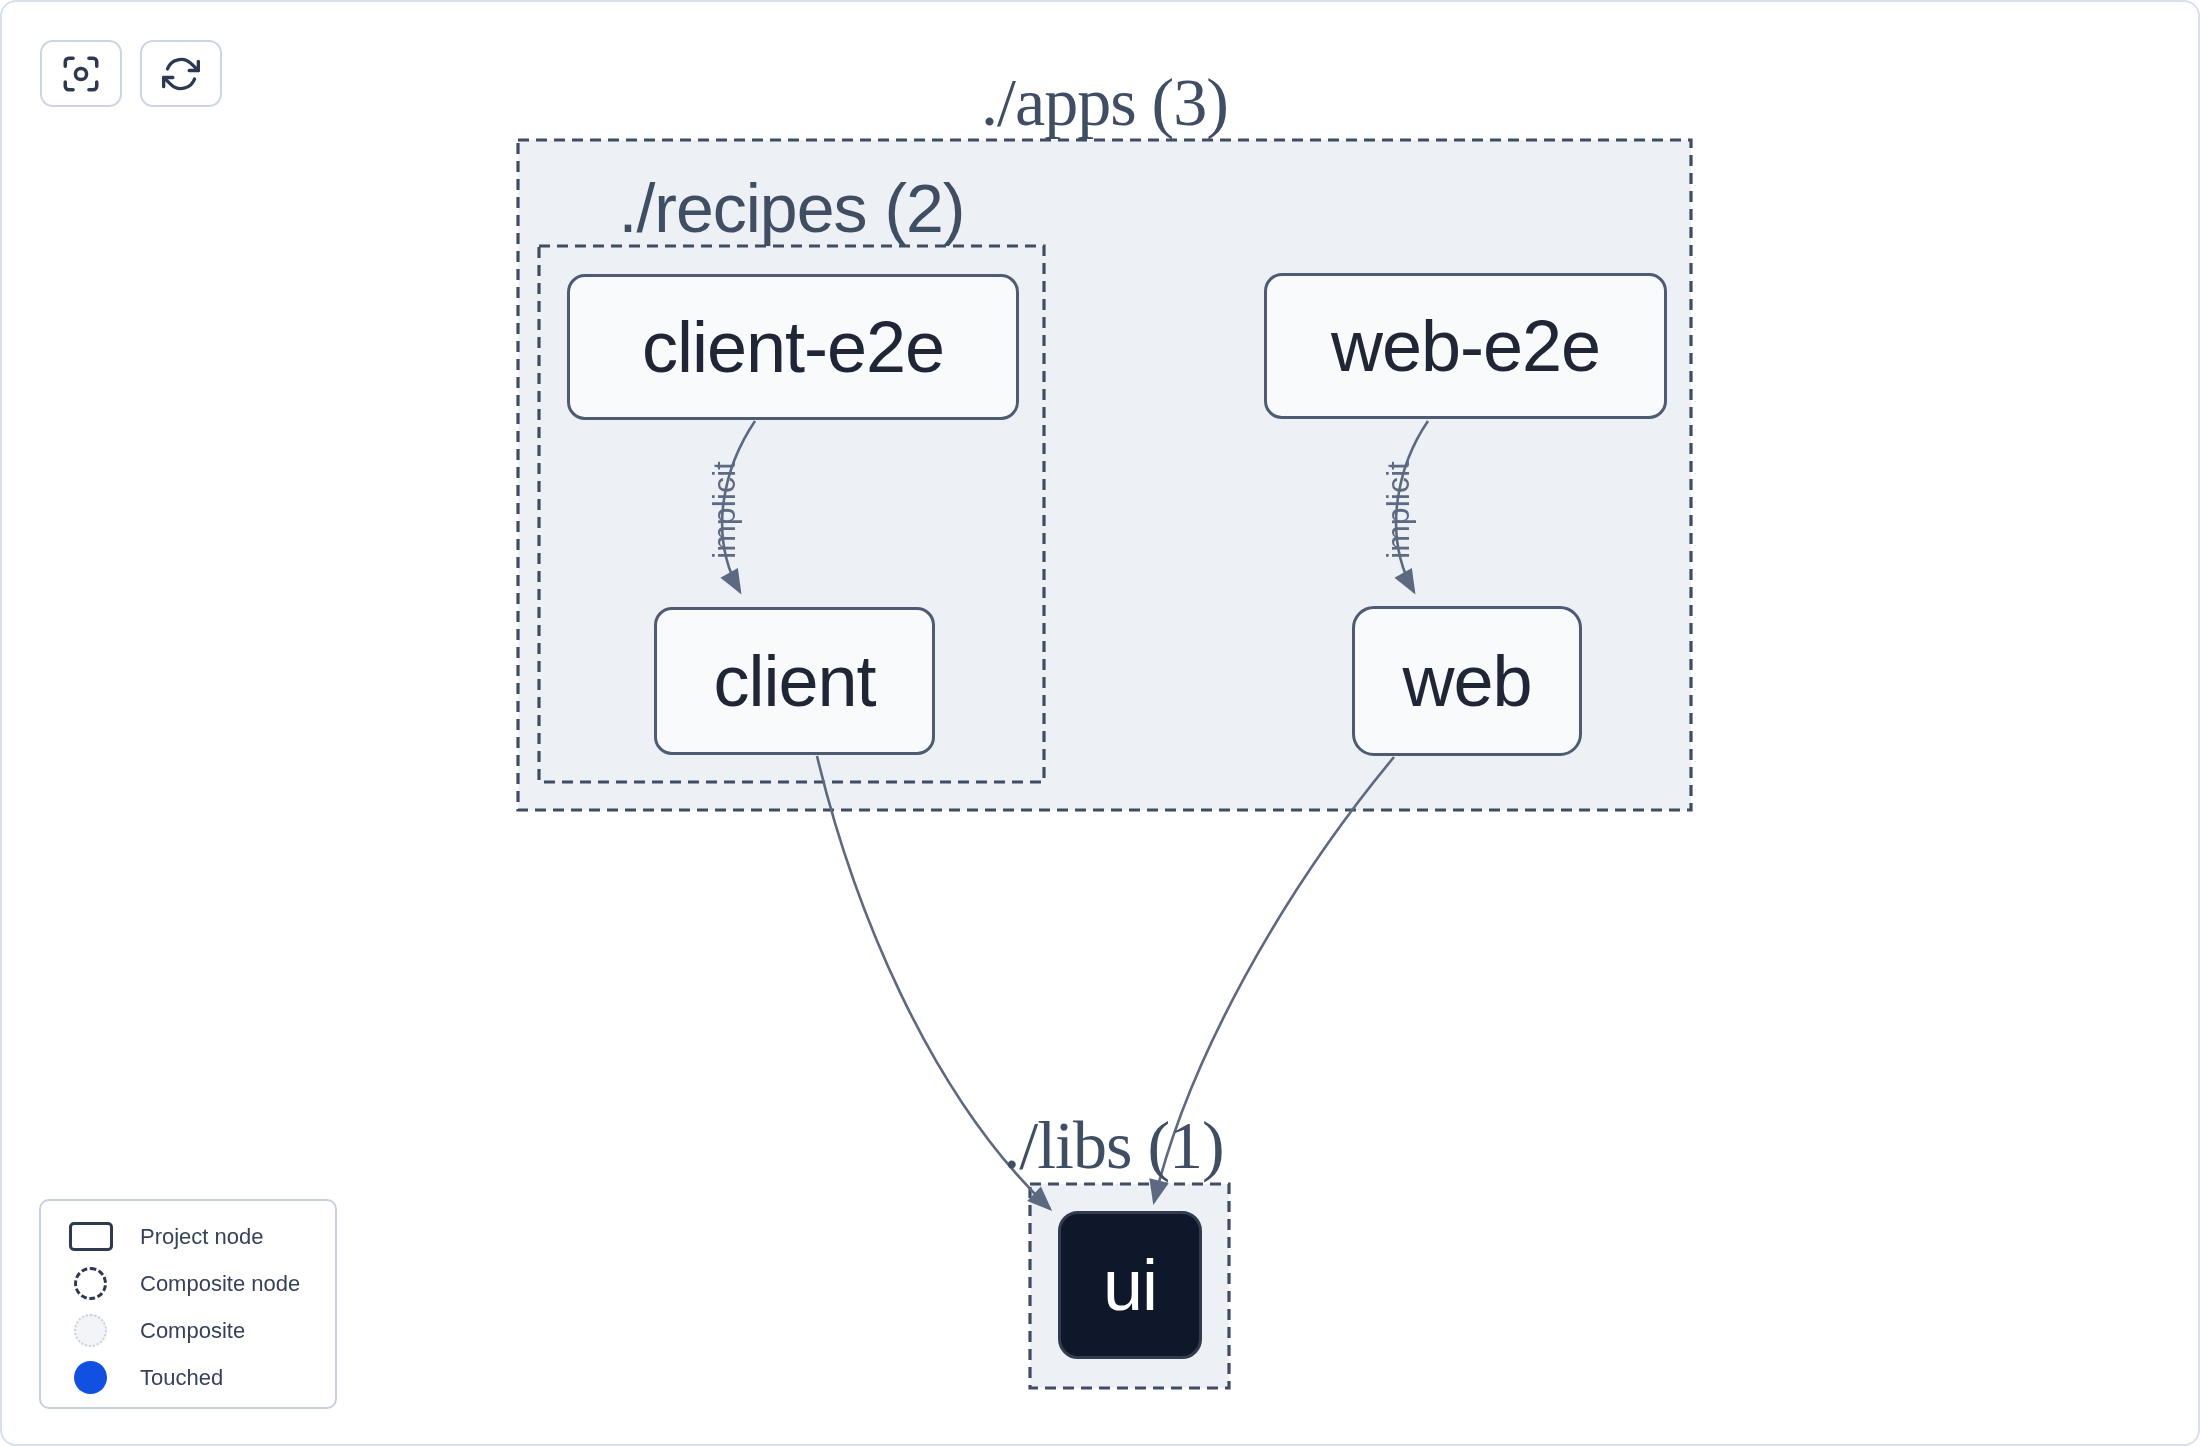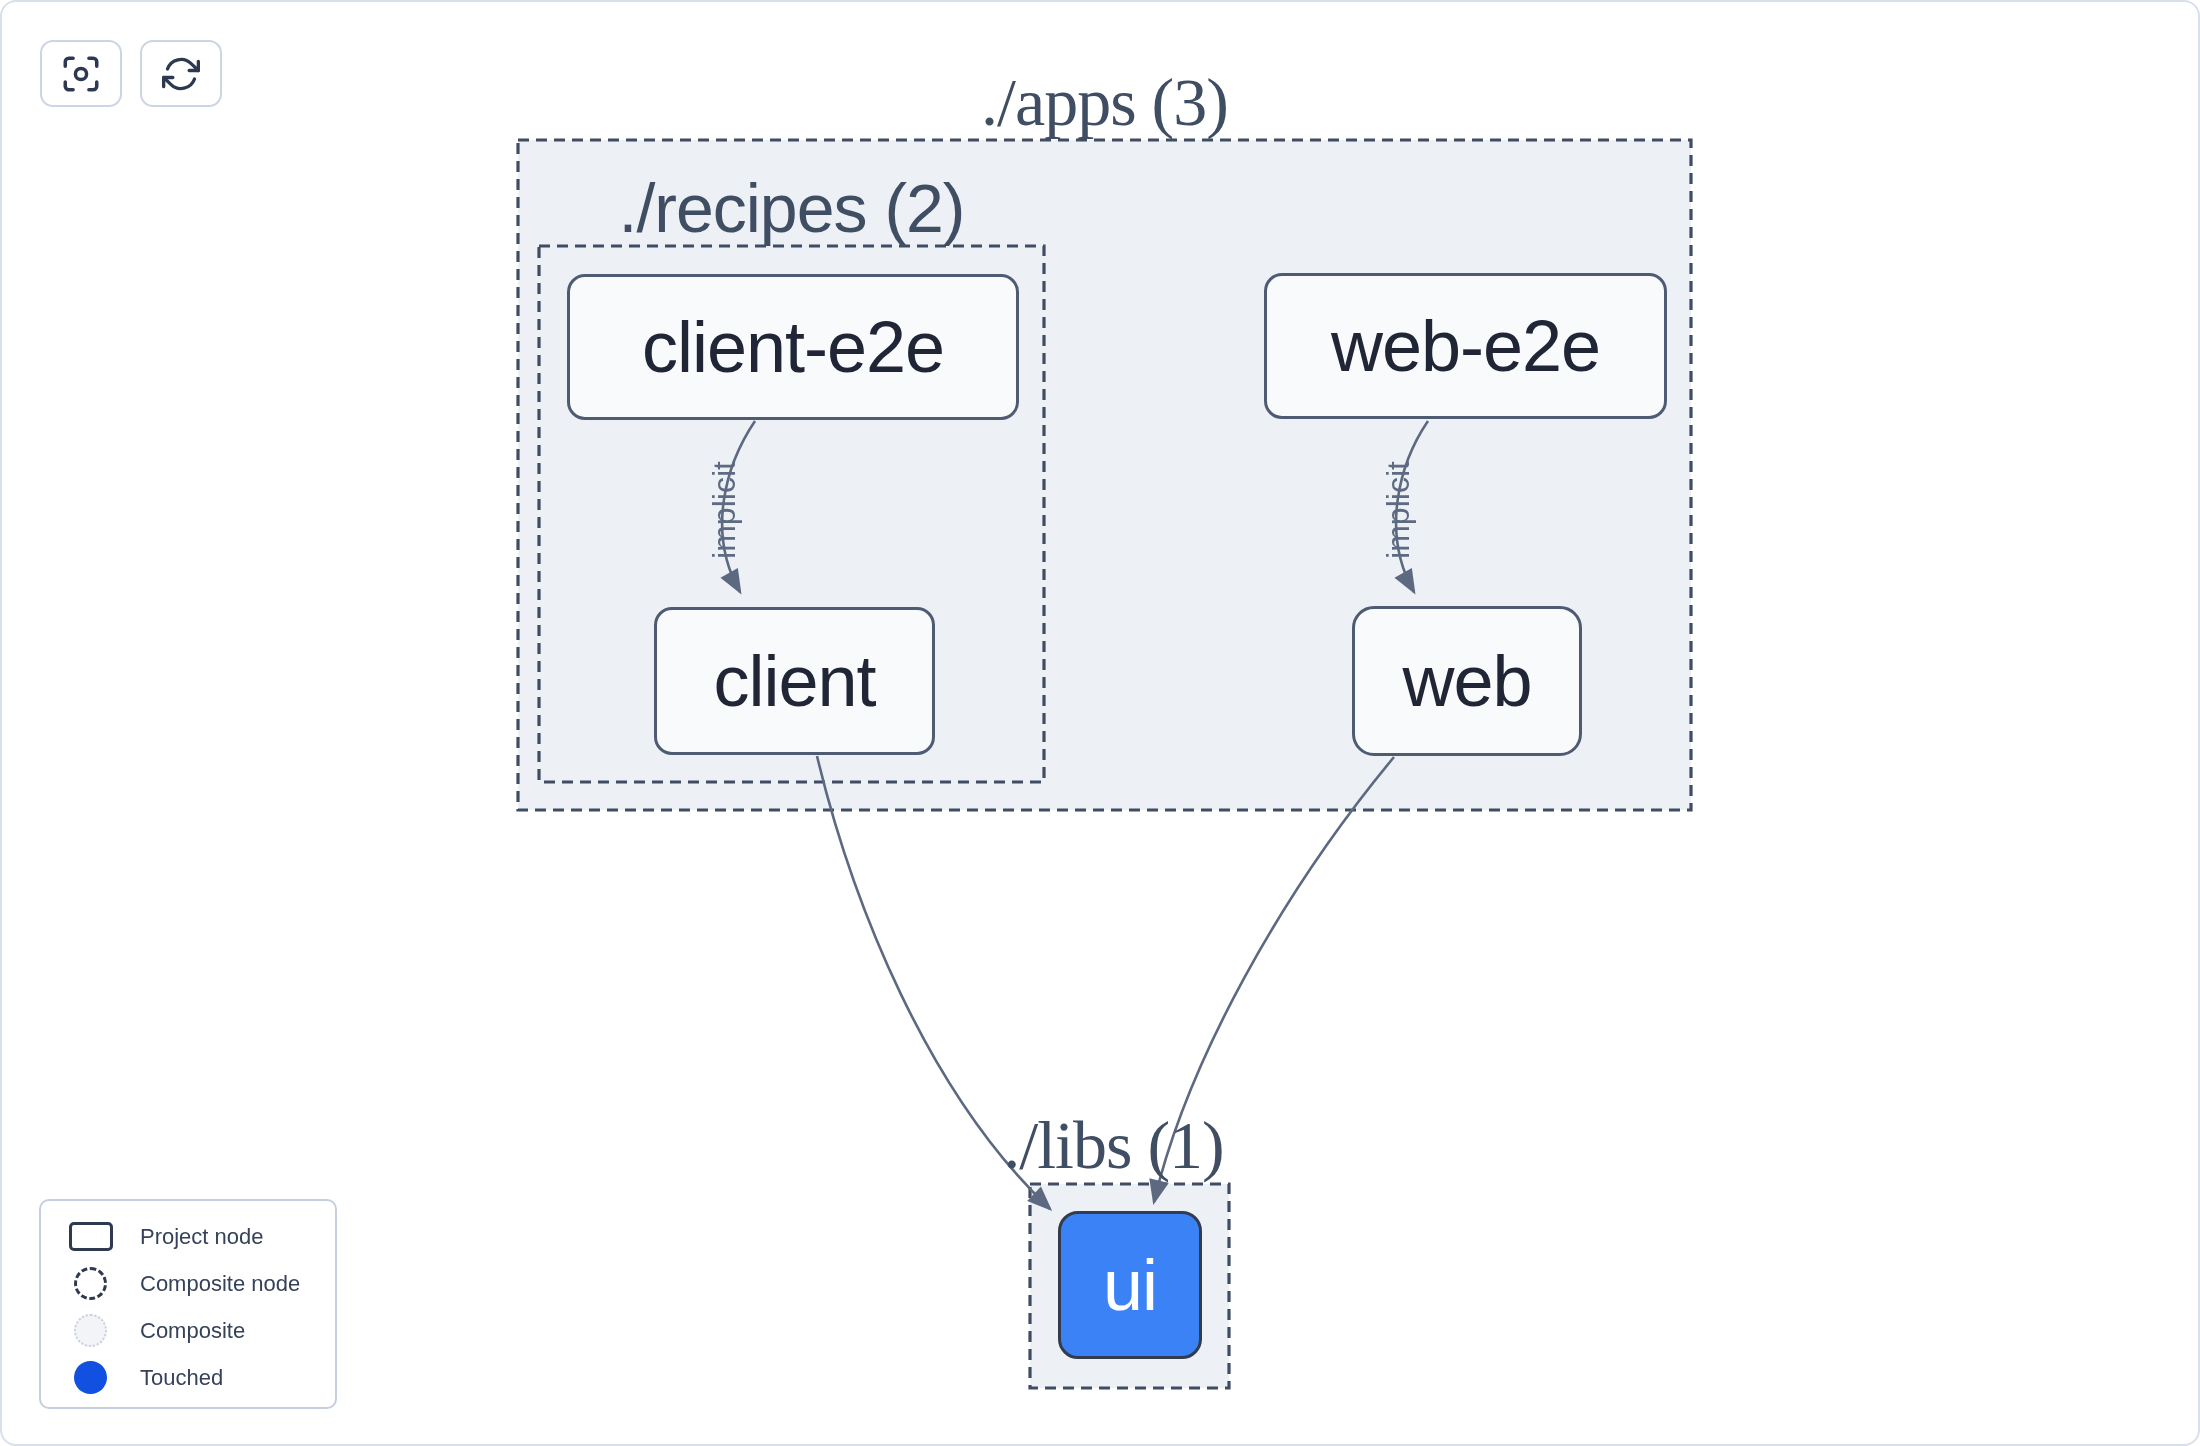--- a/index.html
+++ b/index.html
@@ -21,21 +21,21 @@
   .graph-svg{position:absolute;left:0;top:0;z-index:2;pointer-events:none;}
   .composite-label{
     position:absolute;z-index:5;font-size:68px;line-height:72px;color:#404e63;
     text-align:center;white-space:nowrap;letter-spacing:-1px;
   }
   .node{
     position:absolute;z-index:4;background:#f8fafc;border:3px solid #4e5b73;
     border-radius:18px;display:flex;align-items:center;justify-content:center;
     font-size:72px;color:#202636;letter-spacing:-1px;cursor:pointer;
   }
-  .node.touched{background:#3b82f6;border-color:#333c4e;color:#ffffff;border-radius:20px;}
+  .node.touched{background:#0f172a;border-color:#333c4e;color:#ffffff;border-radius:20px;}
   .edge-label{
     position:absolute;z-index:3;font-size:32px;color:#5d6a82;white-space:nowrap;
     transform:translate(-50%,-50%) rotate(-90deg);
   }
   
   .legend{
     position:absolute;left:37px;top:1197px;width:298px;height:210px;z-index:10;
     background:#ffffff;border:2px solid #c5cfdd;border-radius:10px;
     padding:12px 0 0 0;display:flex;flex-direction:column;
   }

